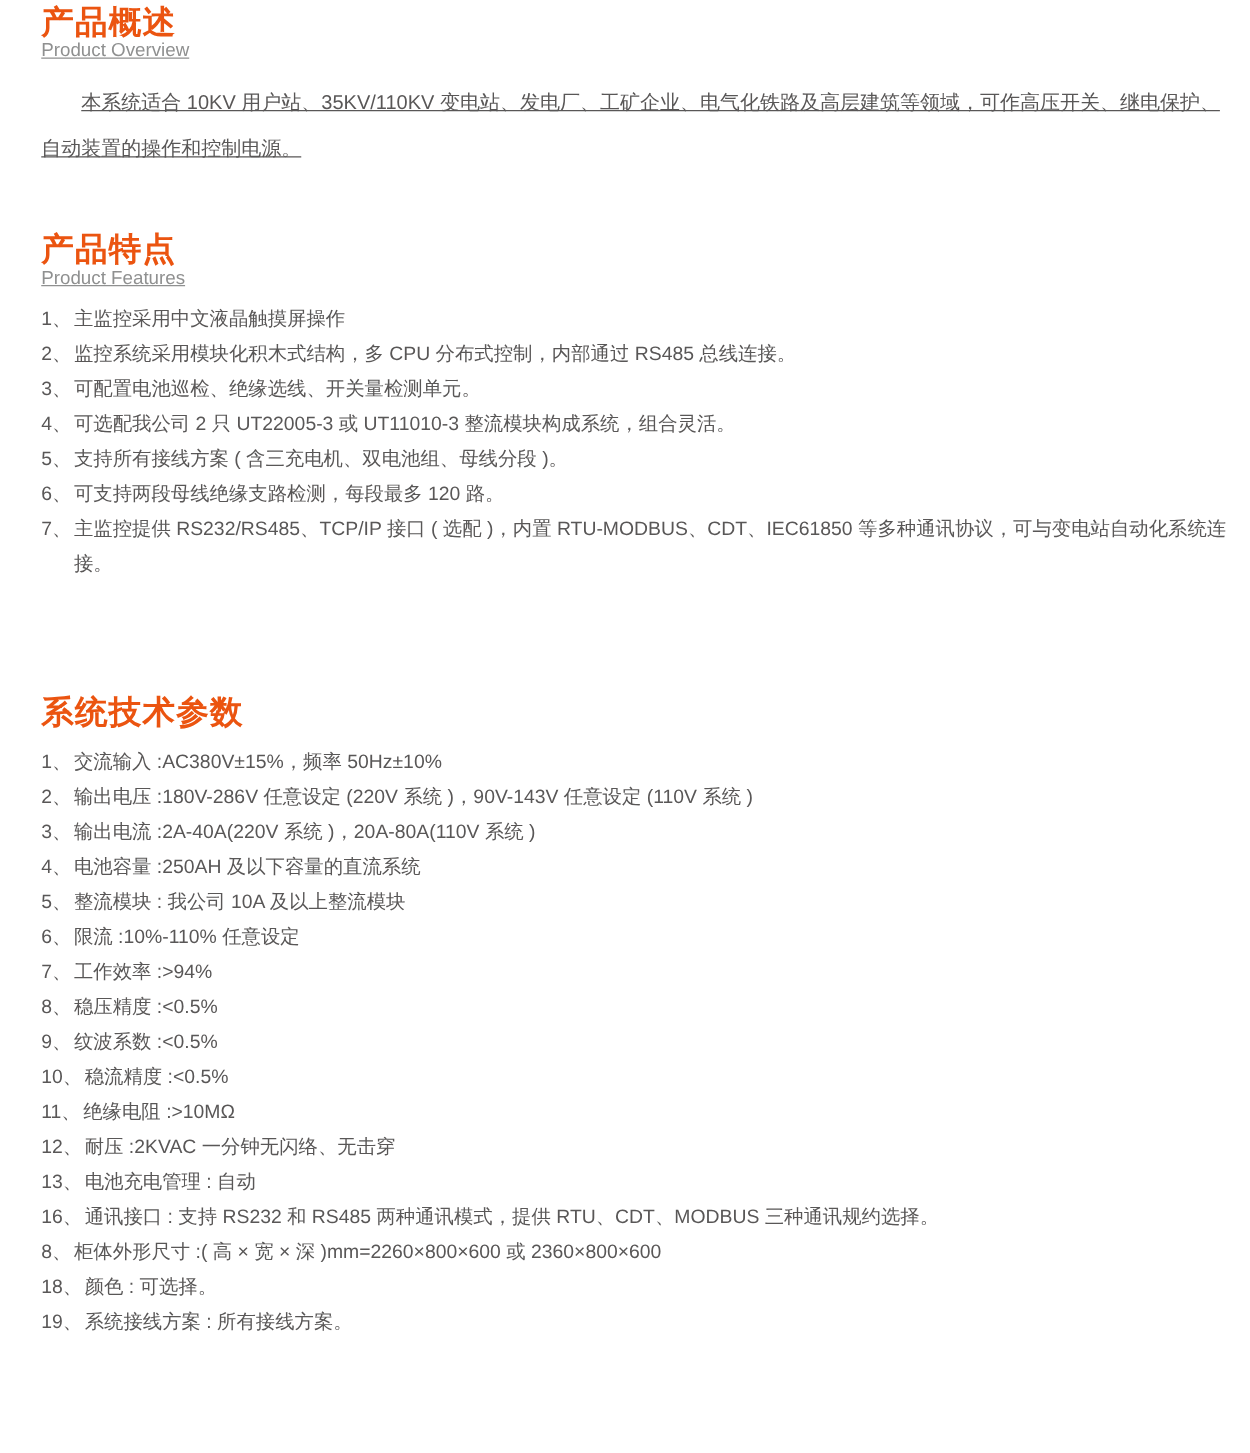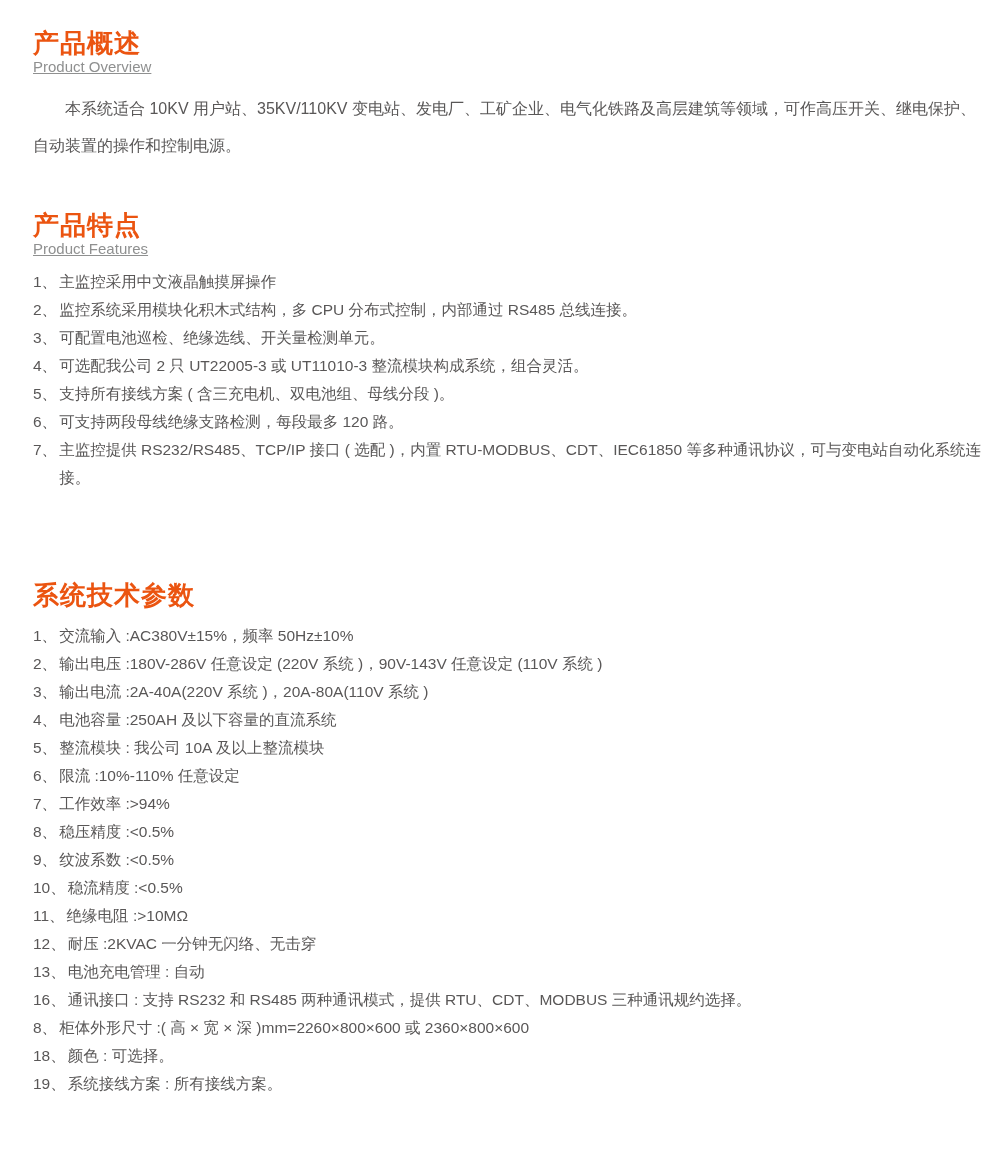--- a/index.html
+++ b/index.html
@@ -12,21 +12,21 @@
   html,body{ margin:0; padding:0; }
   body{
     width:1000px;
     background:var(--bg);
     font-family:"Liberation Sans","DejaVu Sans",sans-serif;
     -webkit-font-smoothing:antialiased;
   }
   .page{
     width:1000px;
     height:1162px;
-    padding:28px 15px 0 33px;
+    padding:2px 15px 0 33px;
     overflow:hidden;
     background:var(--bg);
   }
   .sec-title{
     margin:0;
     font-size:26px;
     line-height:30px;
     font-weight:600;
     letter-spacing:1px;
     color:var(--accent);
@@ -38,20 +38,21 @@
     font-weight:400;
     color:var(--subtitle);
     text-decoration:underline;
   }
   .para{
     margin:14px 0 0 0;
     font-size:16px;
     line-height:37px;
     text-indent:2em;
     color:var(--body);
+    text-decoration:underline;
   }
   .sec-features{ margin-top:46px; }
   .sec-tech{ margin-top:88px; }
   ul.num-list{
     list-style:none;
     margin:10px 0 0 0;
     padding:0;
     font-size:15.5px;
     line-height:28px;
     color:var(--body);

